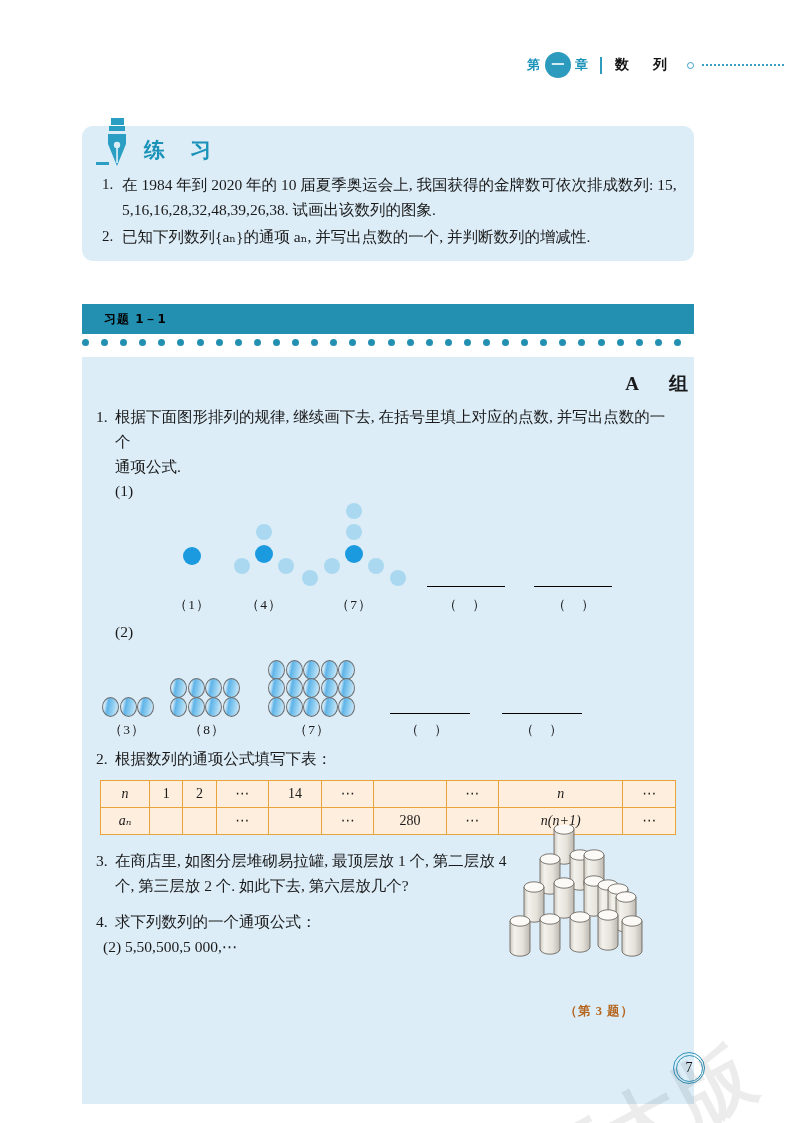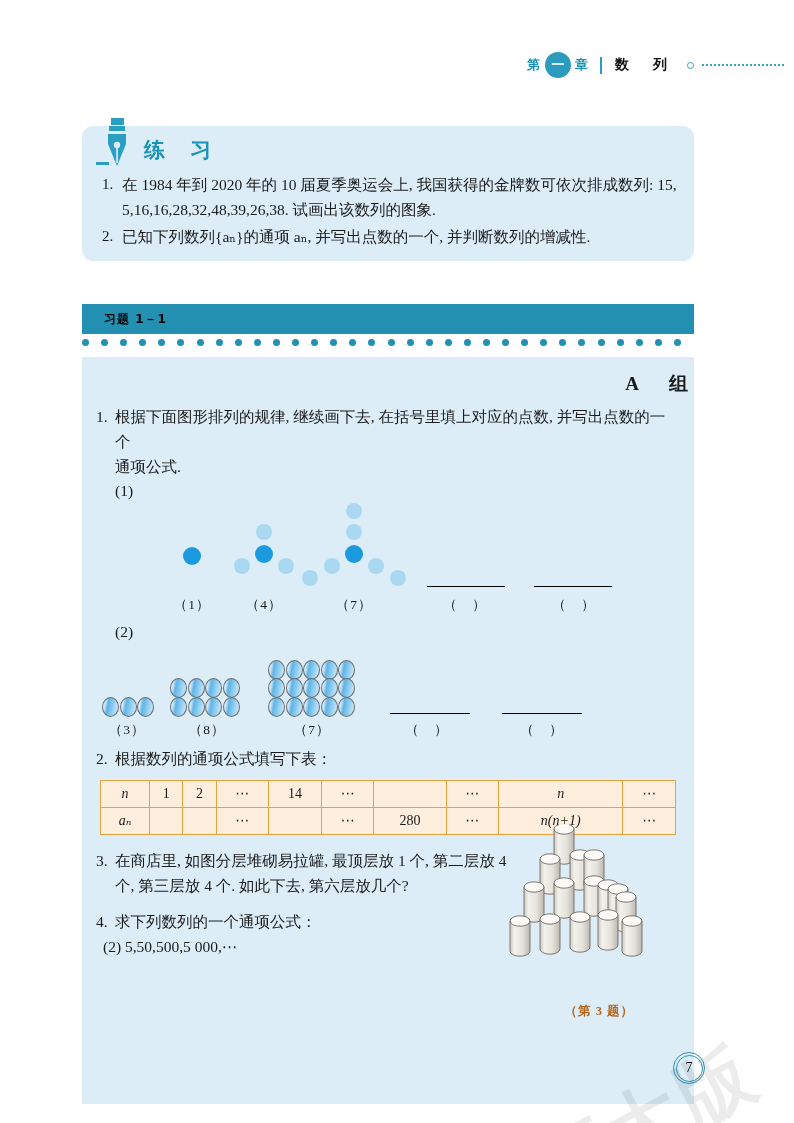--- a/index.html
+++ b/index.html
@@ -354,21 +354,21 @@
       </tbody>
     </table>
   </div>
 
   <div class="cq" style="margin-top:14px;">
     <div class="cq-row" style="width:430px;">
       <span class="cq-num">3.</span>
       <span>在商店里, 如图分层堆砌易拉罐, 最顶层放 1 个, 第二层放 4</span>
     </div>
     <div class="cq-row" style="margin-left:33px;width:420px;">
-      <span>个, 第三层放 4 个.  如此下去, 第六层放几个?</span>
+      <span>个, 第三层放 2 个.  如此下去, 第六层放几个?</span>
     </div>
   </div>
 
   <div class="cq" style="margin-top:12px;">
     <div class="cq-row">
       <span class="cq-num">4.</span>
       <span>求下列数列的一个通项公式：</span>
     </div>
     <div class="cq-row" style="margin-left:21px;">
       <span>(2) 5,50,500,5 000,⋯</span>

